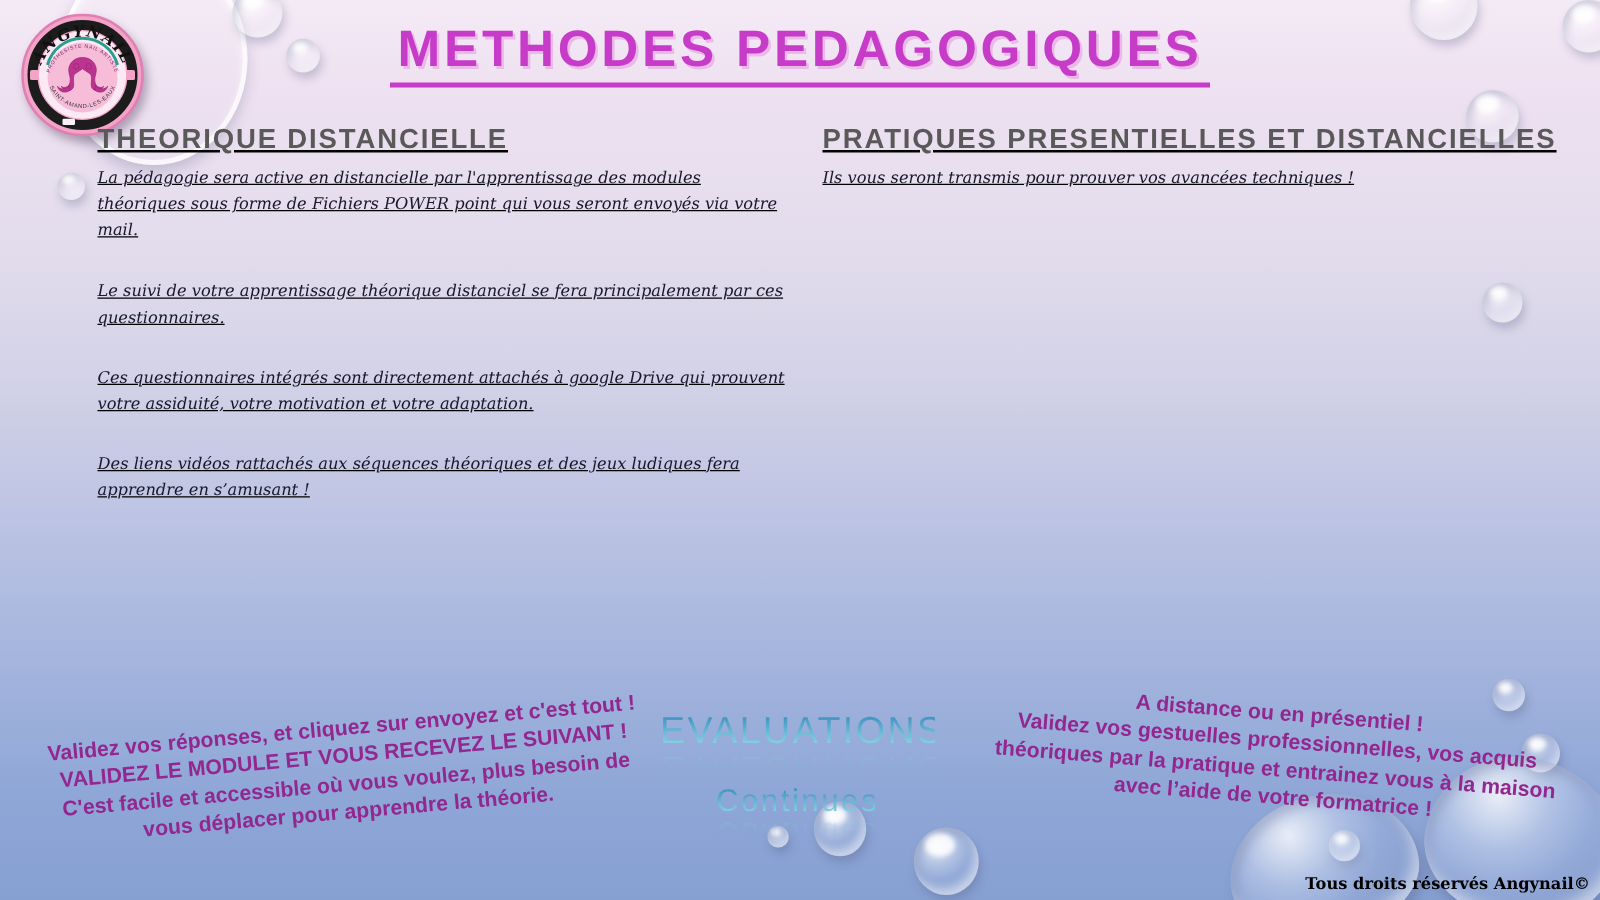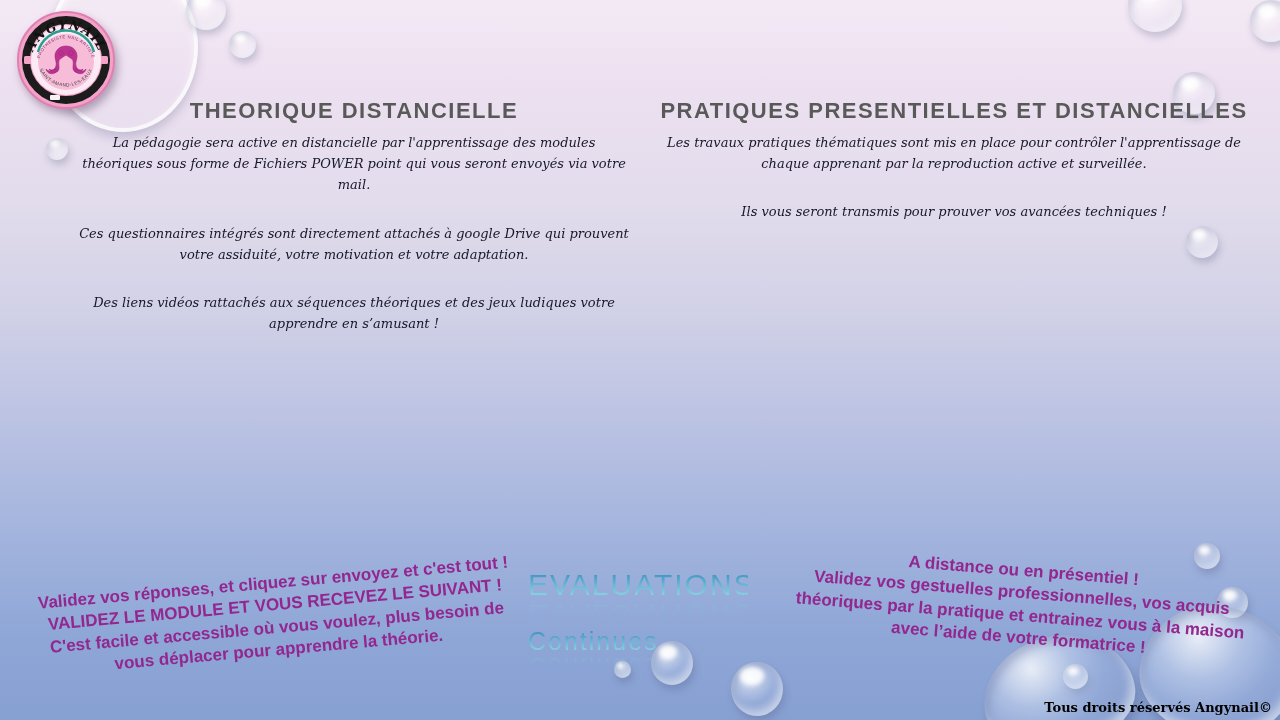--- a/index.html
+++ b/index.html
@@ -44,21 +44,21 @@
 
   
   .title-wrap{position:absolute;left:0;right:0;top:16px;text-align:center;}
   .title{
     display:inline-block;font-weight:800;font-size:41px;letter-spacing:3px;
     color:#c73bc9;border-bottom:4px solid #c73bc9;padding:0 6px 3px 6px;
     text-shadow:2px 2px 0 rgba(233,180,230,.9);
   }
 
   
-  .col{position:absolute;text-align:center;}
+  .col{position:absolute;text-decoration:underline;}
   .col-left{left:78px;top:98px;width:552px;}
   .col-right{left:658px;top:98px;width:592px;}
   .col-heading{
     font-weight:800;font-size:22px;letter-spacing:1.5px;color:#595959;
     margin:0 0 8px 0;line-height:1.2;
   }
   .body-text{
     font-family:"DejaVu Serif",serif;font-style:italic;
     font-size:13px;line-height:1.62;color:#17172a;margin:0;
   }
@@ -69,21 +69,21 @@
 
   
   .note{
     position:absolute;text-align:center;color:#92278f;font-weight:bold;
     font-size:17px;line-height:1.32;
   }
   .note-left{left:30px;top:572px;width:492px;transform:rotate(-5deg);}
   .note-right{left:786px;top:560px;width:470px;transform:rotate(4.5deg);}
 
   
-  .eval-block{position:absolute;left:528px;top:570px;width:220px;}
+  .eval-block{position:absolute;left:528px;top:570px;width:220px;text-align:center;}
   .eval-line,.eval-reflect{
     letter-spacing:2px;color:#4e9cc6;line-height:1.02;
   }
   .eval-line.l1,.eval-reflect.l1{font-size:30px;}
   .eval-line.l2,.eval-reflect.l2{font-size:25px;}
   @supports ((-webkit-background-clip:text) or (background-clip:text)){
     .eval-line,.eval-reflect{
       background:linear-gradient(to bottom,#3f93c0 10%,#6fbdd8 55%,#9adde8 100%);
       -webkit-background-clip:text;background-clip:text;color:transparent;
     }
@@ -152,31 +152,34 @@
       <textPath href="#arcTop" startOffset="50%" text-anchor="middle">ANGYNAIL</textPath>
     </text>
     <text font-family="Liberation Sans,sans-serif" font-size="4.2" fill="#7c2a66" letter-spacing="0.5">
       <textPath href="#arcSub" startOffset="50%" text-anchor="middle">PROTHESISTE NAIL ARTISTE</textPath>
     </text>
     <text font-family="Liberation Sans,sans-serif" font-size="4.6" fill="#3a3a3a" letter-spacing="0.5">
       <textPath href="#arcBot" startOffset="50%" text-anchor="middle">SAINT-AMAND-LES-EAUX</textPath>
     </text>
   </svg>
 
+  <div class="title-wrap">
+    <span class="title">METHODES PEDAGOGIQUES</span>
+  </div>
 
   <div class="col col-left">
     <h2 class="col-heading">THEORIQUE DISTANCIELLE</h2>
     <p class="body-text gap-after">La pédagogie sera active en distancielle par l'apprentissage des modules théoriques sous forme de Fichiers POWER point qui vous seront envoyés via votre mail.</p>
+    <p class="body-text gap-after">Le suivi de votre apprentissage théorique distanciel se fera principalement par ces questionnaires.</p>
     <p class="body-text gap-after">Ces questionnaires intégrés sont directement attachés à google Drive qui prouvent votre assiduité, votre motivation et votre adaptation.</p>
-    <p class="body-text">Des liens vidéos rattachés aux séquences théoriques et des jeux ludiques votre apprendre en s’amusant !</p>
+    <p class="body-text">Des liens vidéos rattachés aux séquences théoriques et des jeux ludiques fera apprendre en s’amusant !</p>
   </div>
 
   <div class="col col-right">
     <h2 class="col-heading">PRATIQUES PRESENTIELLES ET DISTANCIELLES</h2>
-    <p class="body-text gap-after">Les travaux pratiques thématiques sont mis en place pour contrôler l'apprentissage de chaque apprenant par la reproduction active et surveillée.</p>
     <p class="body-text">Ils vous seront transmis pour prouver vos avancées techniques !</p>
   </div>
 
   <div class="note note-left">
     <div>Validez vos réponses, et cliquez sur envoyez et c'est tout !</div>
     <div>VALIDEZ LE MODULE ET VOUS RECEVEZ LE SUIVANT !</div>
     <div>C'est facile et accessible où vous voulez, plus besoin de</div>
     <div>vous déplacer pour apprendre la théorie.</div>
   </div>
 

